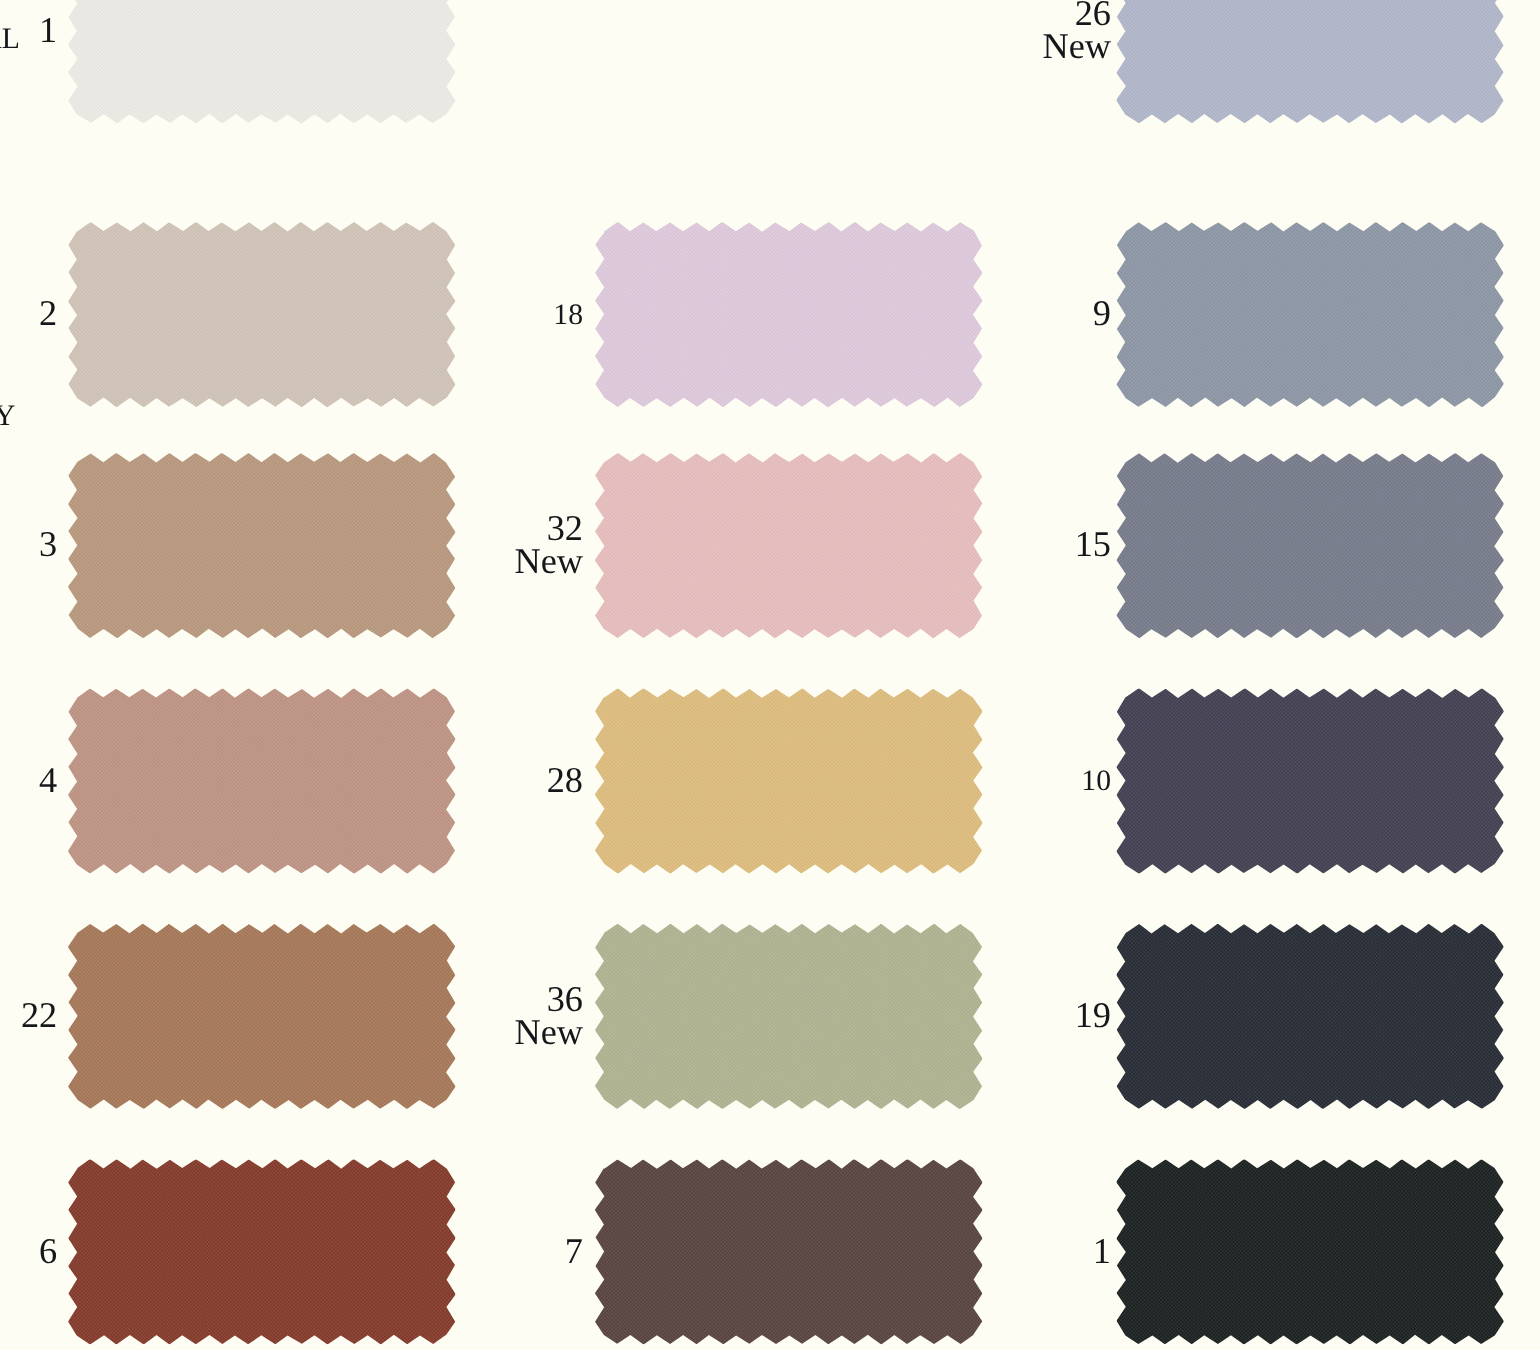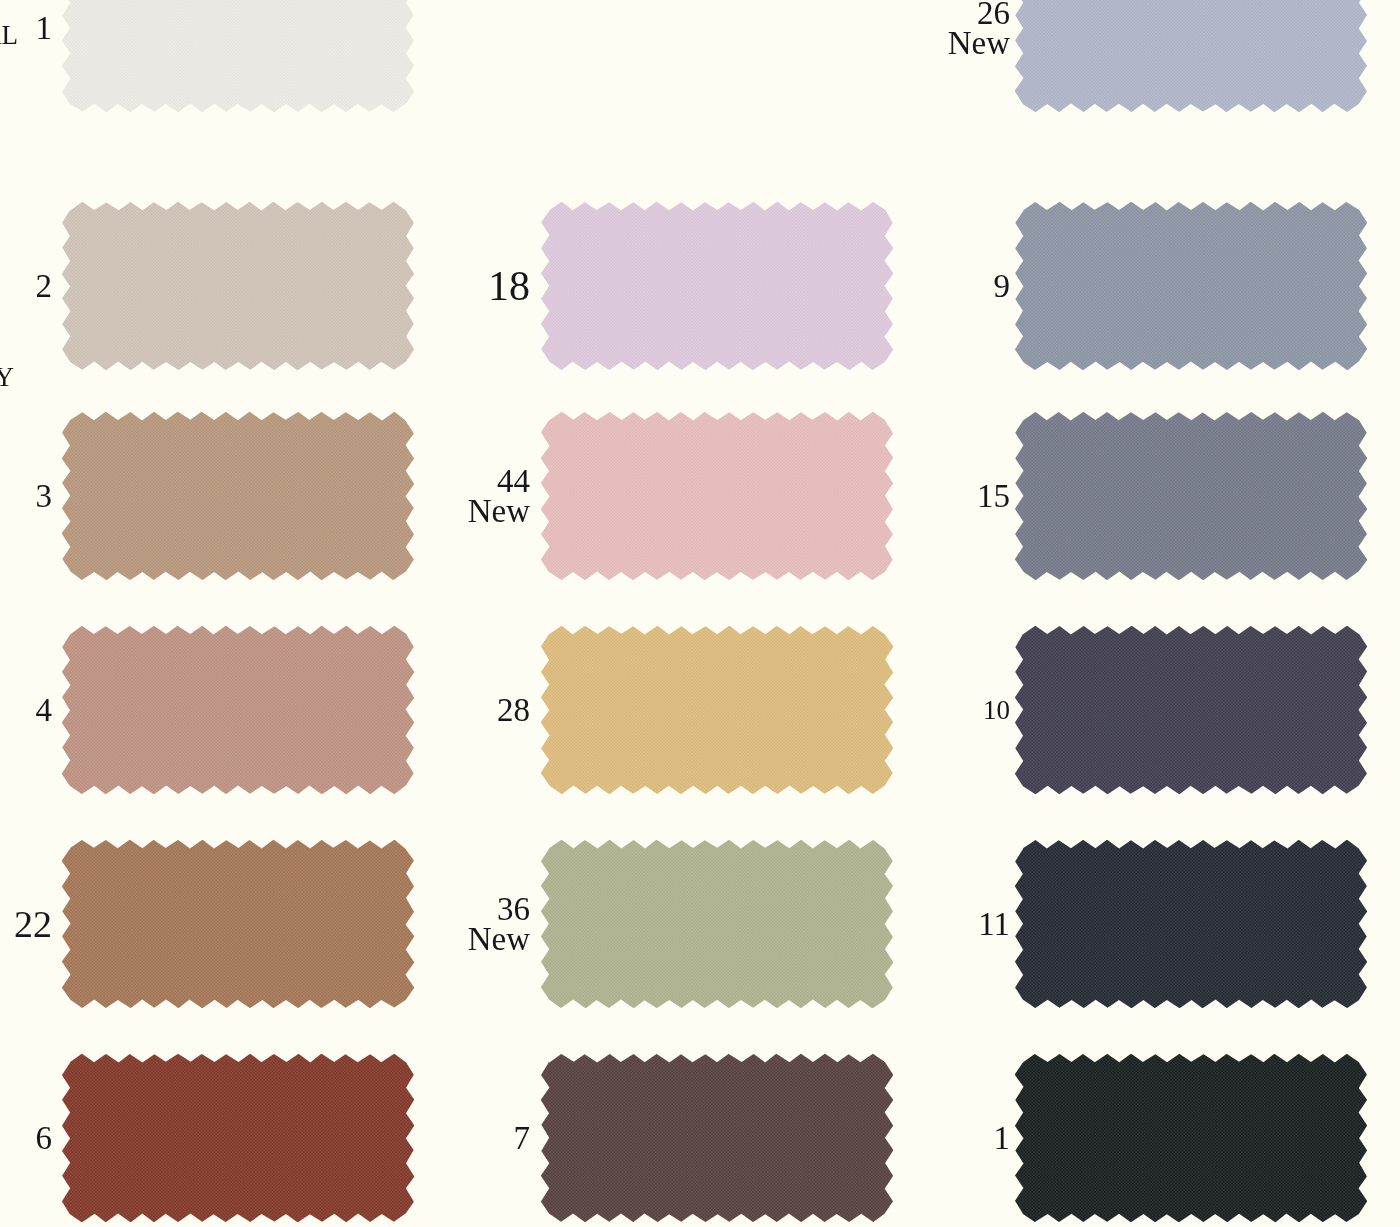--- a/index.html
+++ b/index.html
@@ -79,49 +79,49 @@
     </svg>
     <div class="label" style="right:1348px;top:710px;transform:translateY(-50%);font-size:33px">
       <span>4</span>
     </div>
     <svg class="sw" style="left:62px;top:840px;width:352px;height:168px" viewBox="0 0 352 168">
       <g>
         <path d="M8.14,8.11L20.01,0.01L31.75,7.83L43.75,0.07L55.69,8.35L67.72,-0.36L80.42,8.15L91.57,-0.17L103.56,8.10L116.05,-0.11L127.98,8.53L140.45,-0.28L152.07,8.39L164.38,0.20L176.56,7.92L187.41,-0.01L199.66,8.54L211.41,-0.26L223.94,8.51L235.73,0.06L248.20,8.55L259.52,0.11L271.30,7.83L283.87,-0.03L295.81,8.52L307.71,0.39L319.53,8.40L332.43,-0.31L343.15,8.38L351.85,20.46L344.14,33.17L351.95,46.51L344.01,58.11L352.05,71.78L343.52,84.40L352.25,96.24L343.75,109.62L352.21,122.38L343.47,134.82L352.26,147.72L343.88,159.78L332.34,167.62L319.28,159.96L307.87,168.31L296.44,159.82L283.55,167.87L272.42,159.84L259.35,168.01L247.50,159.76L236.22,168.19L223.95,159.94L211.34,168.17L200.44,160.03L187.98,168.10L175.59,159.71L164.63,167.88L152.64,159.77L140.30,168.26L127.41,159.47L116.60,168.17L104.03,159.52L92.24,167.75L80.20,159.48L68.74,168.10L55.89,160.03L43.71,167.97L32.28,159.55L20.21,167.90L8.68,159.91L-0.18,147.67L8.57,134.43L-0.18,121.53L8.45,109.65L0.07,96.28L8.58,83.50L0.28,71.19L8.30,58.72L-0.16,46.41L8.18,33.46L-0.33,20.83L8.46,8.06Z" fill="#b2805e"></path>
         <path d="M8.14,8.11L20.01,0.01L31.75,7.83L43.75,0.07L55.69,8.35L67.72,-0.36L80.42,8.15L91.57,-0.17L103.56,8.10L116.05,-0.11L127.98,8.53L140.45,-0.28L152.07,8.39L164.38,0.20L176.56,7.92L187.41,-0.01L199.66,8.54L211.41,-0.26L223.94,8.51L235.73,0.06L248.20,8.55L259.52,0.11L271.30,7.83L283.87,-0.03L295.81,8.52L307.71,0.39L319.53,8.40L332.43,-0.31L343.15,8.38L351.85,20.46L344.14,33.17L351.95,46.51L344.01,58.11L352.05,71.78L343.52,84.40L352.25,96.24L343.75,109.62L352.21,122.38L343.47,134.82L352.26,147.72L343.88,159.78L332.34,167.62L319.28,159.96L307.87,168.31L296.44,159.82L283.55,167.87L272.42,159.84L259.35,168.01L247.50,159.76L236.22,168.19L223.95,159.94L211.34,168.17L200.44,160.03L187.98,168.10L175.59,159.71L164.63,167.88L152.64,159.77L140.30,168.26L127.41,159.47L116.60,168.17L104.03,159.52L92.24,167.75L80.20,159.48L68.74,168.10L55.89,160.03L43.71,167.97L32.28,159.55L20.21,167.90L8.68,159.91L-0.18,147.67L8.57,134.43L-0.18,121.53L8.45,109.65L0.07,96.28L8.58,83.50L0.28,71.19L8.30,58.72L-0.16,46.41L8.18,33.46L-0.33,20.83L8.46,8.06Z" fill="url(#weave)"></path>
       </g>
     </svg>
-    <div class="label" style="right:1348px;top:924px;transform:translateY(-50%);font-size:38px">
+    <div class="label" style="right:1348px;top:924px;transform:translateY(-50%);font-size:33px">
       <span>22</span>
     </div>
     <svg class="sw" style="left:62px;top:1054px;width:352px;height:168px" viewBox="0 0 352 168">
       <g>
         <path d="M8.16,7.99L19.90,-0.32L32.01,8.19L43.97,-0.04L56.70,8.45L67.66,0.02L80.42,8.42L92.43,0.33L103.63,7.85L116.06,-0.18L128.62,7.87L139.61,-0.00L152.54,8.08L164.11,0.17L176.58,7.97L188.17,-0.35L199.36,8.20L211.90,-0.03L224.48,8.12L236.57,-0.18L248.26,8.57L259.39,-0.39L272.19,8.05L283.49,0.34L295.56,8.15L308.25,0.21L319.20,8.25L332.22,-0.28L344.20,8.45L351.76,20.76L344.01,33.82L352.29,45.56L343.97,59.17L352.33,71.50L343.79,84.53L351.62,96.09L343.96,109.30L352.31,122.48L343.82,134.21L351.87,147.70L343.84,159.25L331.83,167.75L319.77,159.98L308.16,168.00L296.08,159.43L284.16,168.28L272.28,159.80L260.07,167.75L247.77,160.17L235.73,168.37L223.90,159.96L212.38,167.61L199.43,160.12L188.27,167.97L175.53,159.89L163.60,168.05L151.50,160.17L140.21,167.85L128.44,159.53L116.03,168.06L103.66,159.82L91.93,168.29L80.30,159.62L68.63,168.37L56.04,159.62L43.78,168.25L32.56,159.87L19.83,168.38L7.70,160.08L-0.11,147.33L8.19,134.26L0.19,121.87L8.20,108.71L-0.00,97.07L8.12,84.45L0.05,71.67L8.12,58.53L0.08,45.76L8.13,33.63L-0.08,21.05L8.36,8.19Z" fill="#8d3e2e"></path>
         <path d="M8.16,7.99L19.90,-0.32L32.01,8.19L43.97,-0.04L56.70,8.45L67.66,0.02L80.42,8.42L92.43,0.33L103.63,7.85L116.06,-0.18L128.62,7.87L139.61,-0.00L152.54,8.08L164.11,0.17L176.58,7.97L188.17,-0.35L199.36,8.20L211.90,-0.03L224.48,8.12L236.57,-0.18L248.26,8.57L259.39,-0.39L272.19,8.05L283.49,0.34L295.56,8.15L308.25,0.21L319.20,8.25L332.22,-0.28L344.20,8.45L351.76,20.76L344.01,33.82L352.29,45.56L343.97,59.17L352.33,71.50L343.79,84.53L351.62,96.09L343.96,109.30L352.31,122.48L343.82,134.21L351.87,147.70L343.84,159.25L331.83,167.75L319.77,159.98L308.16,168.00L296.08,159.43L284.16,168.28L272.28,159.80L260.07,167.75L247.77,160.17L235.73,168.37L223.90,159.96L212.38,167.61L199.43,160.12L188.27,167.97L175.53,159.89L163.60,168.05L151.50,160.17L140.21,167.85L128.44,159.53L116.03,168.06L103.66,159.82L91.93,168.29L80.30,159.62L68.63,168.37L56.04,159.62L43.78,168.25L32.56,159.87L19.83,168.38L7.70,160.08L-0.11,147.33L8.19,134.26L0.19,121.87L8.20,108.71L-0.00,97.07L8.12,84.45L0.05,71.67L8.12,58.53L0.08,45.76L8.13,33.63L-0.08,21.05L8.36,8.19Z" fill="url(#weave)"></path>
       </g>
     </svg>
     <div class="label" style="right:1348px;top:1138px;transform:translateY(-50%);font-size:33px">
       <span>6</span>
     </div>
     <svg class="sw" style="left:541px;top:202px;width:352px;height:168px" viewBox="0 0 352 168">
       <g>
         <path d="M8.35,8.33L20.74,-0.28L31.59,8.19L43.85,0.34L55.60,7.94L68.13,0.31L79.91,8.26L92.38,0.35L103.71,8.31L115.48,-0.37L128.06,8.17L140.00,0.32L151.90,8.59L163.71,0.20L176.62,7.89L187.34,0.18L199.72,7.97L212.52,-0.18L223.86,8.45L236.29,-0.38L248.00,8.45L259.44,0.24L272.31,7.96L283.79,0.21L296.21,8.49L307.30,0.17L320.26,8.53L331.95,-0.01L344.33,7.82L351.67,21.11L343.82,33.98L352.35,46.13L343.61,58.51L352.32,71.43L343.47,84.02L351.75,96.57L343.98,109.59L352.00,122.13L343.43,134.82L352.28,147.56L343.80,159.97L331.40,167.91L320.44,159.68L308.46,167.97L296.12,160.06L283.22,167.67L272.41,159.97L259.84,167.72L248.06,159.55L236.01,167.68L224.56,159.90L211.70,168.23L199.53,159.77L188.09,167.75L176.03,159.70L164.49,168.11L151.73,160.10L140.66,167.94L127.76,159.58L116.48,168.23L104.20,159.59L92.74,167.70L80.59,159.69L68.29,167.99L55.87,159.99L44.13,168.00L31.62,159.80L20.62,167.92L8.65,159.85L0.18,147.03L8.08,134.67L-0.21,121.78L8.30,109.13L0.13,96.90L8.19,83.50L-0.11,71.17L8.39,59.31L0.03,46.21L8.41,33.23L0.12,20.24L8.58,8.80Z" fill="#eed8ec"></path>
         <path d="M8.35,8.33L20.74,-0.28L31.59,8.19L43.85,0.34L55.60,7.94L68.13,0.31L79.91,8.26L92.38,0.35L103.71,8.31L115.48,-0.37L128.06,8.17L140.00,0.32L151.90,8.59L163.71,0.20L176.62,7.89L187.34,0.18L199.72,7.97L212.52,-0.18L223.86,8.45L236.29,-0.38L248.00,8.45L259.44,0.24L272.31,7.96L283.79,0.21L296.21,8.49L307.30,0.17L320.26,8.53L331.95,-0.01L344.33,7.82L351.67,21.11L343.82,33.98L352.35,46.13L343.61,58.51L352.32,71.43L343.47,84.02L351.75,96.57L343.98,109.59L352.00,122.13L343.43,134.82L352.28,147.56L343.80,159.97L331.40,167.91L320.44,159.68L308.46,167.97L296.12,160.06L283.22,167.67L272.41,159.97L259.84,167.72L248.06,159.55L236.01,167.68L224.56,159.90L211.70,168.23L199.53,159.77L188.09,167.75L176.03,159.70L164.49,168.11L151.73,160.10L140.66,167.94L127.76,159.58L116.48,168.23L104.20,159.59L92.74,167.70L80.59,159.69L68.29,167.99L55.87,159.99L44.13,168.00L31.62,159.80L20.62,167.92L8.65,159.85L0.18,147.03L8.08,134.67L-0.21,121.78L8.30,109.13L0.13,96.90L8.19,83.50L-0.11,71.17L8.39,59.31L0.03,46.21L8.41,33.23L0.12,20.24L8.58,8.80Z" fill="url(#weave)"></path>
       </g>
     </svg>
-    <div class="label" style="right:870px;top:286px;transform:translateY(-50%);font-size:42px">
+    <div class="label" style="right:870px;top:286px;transform:translateY(-50%);font-size:27px">
       <span>18</span>
     </div>
     <svg class="sw" style="left:541px;top:412px;width:352px;height:168px" viewBox="0 0 352 168">
       <g>
         <path d="M8.24,8.31L20.76,-0.23L32.35,7.85L43.55,-0.00L56.09,8.17L68.67,-0.08L80.76,8.02L92.44,0.37L103.57,7.81L116.37,-0.15L127.68,8.54L139.74,-0.05L152.44,8.41L163.39,0.05L176.41,7.92L188.39,0.25L199.58,8.15L212.31,0.21L224.42,7.87L236.22,0.26L248.47,8.28L259.88,0.32L271.26,7.87L284.14,0.02L296.37,8.55L307.87,-0.19L319.61,8.52L331.88,-0.33L343.82,7.95L351.96,21.13L343.99,33.47L352.14,45.48L343.97,59.20L352.23,71.36L343.90,83.59L351.91,97.25L343.68,109.88L351.97,122.16L344.06,133.89L351.67,147.69L343.97,159.74L331.34,168.09L319.41,159.85L307.32,168.37L296.02,159.65L284.25,167.73L271.84,159.86L259.48,168.02L247.75,160.09L236.11,167.82L224.45,160.17L211.86,167.82L199.60,160.05L188.37,168.07L175.65,160.18L163.51,168.28L151.85,159.90L140.03,167.84L128.37,159.78L116.07,167.67L104.08,160.06L91.96,168.27L80.19,159.98L67.99,167.88L56.28,159.59L44.04,168.10L32.04,159.93L20.45,167.99L7.70,159.69L-0.12,147.49L8.54,134.59L0.07,122.24L8.06,109.46L-0.36,97.27L8.56,84.47L-0.11,70.96L8.07,58.88L-0.37,46.23L8.57,34.01L-0.01,20.21L8.01,8.35Z" fill="#f8cbcb"></path>
         <path d="M8.24,8.31L20.76,-0.23L32.35,7.85L43.55,-0.00L56.09,8.17L68.67,-0.08L80.76,8.02L92.44,0.37L103.57,7.81L116.37,-0.15L127.68,8.54L139.74,-0.05L152.44,8.41L163.39,0.05L176.41,7.92L188.39,0.25L199.58,8.15L212.31,0.21L224.42,7.87L236.22,0.26L248.47,8.28L259.88,0.32L271.26,7.87L284.14,0.02L296.37,8.55L307.87,-0.19L319.61,8.52L331.88,-0.33L343.82,7.95L351.96,21.13L343.99,33.47L352.14,45.48L343.97,59.20L352.23,71.36L343.90,83.59L351.91,97.25L343.68,109.88L351.97,122.16L344.06,133.89L351.67,147.69L343.97,159.74L331.34,168.09L319.41,159.85L307.32,168.37L296.02,159.65L284.25,167.73L271.84,159.86L259.48,168.02L247.75,160.09L236.11,167.82L224.45,160.17L211.86,167.82L199.60,160.05L188.37,168.07L175.65,160.18L163.51,168.28L151.85,159.90L140.03,167.84L128.37,159.78L116.07,167.67L104.08,160.06L91.96,168.27L80.19,159.98L67.99,167.88L56.28,159.59L44.04,168.10L32.04,159.93L20.45,167.99L7.70,159.69L-0.12,147.49L8.54,134.59L0.07,122.24L8.06,109.46L-0.36,97.27L8.56,84.47L-0.11,70.96L8.07,58.88L-0.37,46.23L8.57,34.01L-0.01,20.21L8.01,8.35Z" fill="url(#weave)"></path>
       </g>
     </svg>
     <div class="label" style="right:870px;top:496px;transform:translateY(-50%);font-size:33px">
-      <span>44</span>
+      <span>32</span>
       <span>New</span>
     </div>
     <svg class="sw" style="left:541px;top:626px;width:352px;height:168px" viewBox="0 0 352 168">
       <g>
         <path d="M8.08,8.34L20.80,-0.31L31.52,8.38L43.91,-0.23L56.71,8.02L68.04,0.25L80.47,7.82L92.19,0.25L103.62,8.44L116.49,-0.24L127.98,8.41L140.39,0.29L151.49,8.37L164.45,0.33L176.13,8.19L188.51,-0.38L199.43,8.36L211.99,0.31L224.53,8.22L235.61,-0.13L248.45,8.24L259.35,0.01L271.47,8.16L284.16,0.19L295.86,8.34L307.22,0.17L320.30,8.43L331.81,0.10L343.39,8.11L352.37,20.63L344.17,33.42L352.16,46.53L343.41,58.19L352.32,71.66L343.77,83.53L352.09,96.22L343.85,108.74L352.37,122.07L343.65,134.91L351.73,147.12L343.86,159.38L331.84,167.90L320.31,159.91L307.54,168.30L296.47,159.74L283.57,167.78L272.30,160.03L260.02,167.79L248.55,159.50L236.40,167.89L224.11,159.79L211.68,168.19L199.94,159.80L187.43,168.00L176.43,159.72L164.47,168.05L152.33,159.72L139.84,168.08L127.71,159.73L116.24,167.92L104.30,159.96L92.09,167.70L79.92,159.68L68.45,168.34L56.20,159.87L44.50,167.86L32.37,159.44L20.82,168.36L8.67,159.69L-0.24,146.94L8.29,133.92L0.08,122.52L8.53,109.25L-0.38,96.31L8.29,84.17L-0.08,71.04L8.23,58.45L0.01,46.09L8.16,33.88L-0.05,20.51L8.11,7.70Z" fill="#eeca86"></path>
         <path d="M8.08,8.34L20.80,-0.31L31.52,8.38L43.91,-0.23L56.71,8.02L68.04,0.25L80.47,7.82L92.19,0.25L103.62,8.44L116.49,-0.24L127.98,8.41L140.39,0.29L151.49,8.37L164.45,0.33L176.13,8.19L188.51,-0.38L199.43,8.36L211.99,0.31L224.53,8.22L235.61,-0.13L248.45,8.24L259.35,0.01L271.47,8.16L284.16,0.19L295.86,8.34L307.22,0.17L320.30,8.43L331.81,0.10L343.39,8.11L352.37,20.63L344.17,33.42L352.16,46.53L343.41,58.19L352.32,71.66L343.77,83.53L352.09,96.22L343.85,108.74L352.37,122.07L343.65,134.91L351.73,147.12L343.86,159.38L331.84,167.90L320.31,159.91L307.54,168.30L296.47,159.74L283.57,167.78L272.30,160.03L260.02,167.79L248.55,159.50L236.40,167.89L224.11,159.79L211.68,168.19L199.94,159.80L187.43,168.00L176.43,159.72L164.47,168.05L152.33,159.72L139.84,168.08L127.71,159.73L116.24,167.92L104.30,159.96L92.09,167.70L79.92,159.68L68.45,168.34L56.20,159.87L44.50,167.86L32.37,159.44L20.82,168.36L8.67,159.69L-0.24,146.94L8.29,133.92L0.08,122.52L8.53,109.25L-0.38,96.31L8.29,84.17L-0.08,71.04L8.23,58.45L0.01,46.09L8.16,33.88L-0.05,20.51L8.11,7.70Z" fill="url(#weave)"></path>
       </g>
     </svg>
     <div class="label" style="right:870px;top:710px;transform:translateY(-50%);font-size:33px">
       <span>28</span>
@@ -182,21 +182,21 @@
     <div class="label" style="right:390px;top:710px;transform:translateY(-50%);font-size:27px">
       <span>10</span>
     </div>
     <svg class="sw" style="left:1015px;top:840px;width:352px;height:168px" viewBox="0 0 352 168">
       <g>
         <path d="M8.05,8.36L20.57,0.07L31.82,8.58L43.66,0.28L55.96,8.30L68.11,-0.16L80.42,8.18L92.10,-0.33L104.08,8.46L115.94,0.27L128.13,8.38L139.91,-0.12L152.16,7.99L163.90,0.10L175.87,8.33L188.25,-0.01L199.47,8.09L211.76,0.19L224.52,8.23L236.04,0.21L247.68,8.32L259.31,0.38L272.49,8.48L283.68,-0.24L295.63,8.29L307.23,0.08L320.44,8.53L331.80,-0.38L343.48,8.29L352.10,20.71L343.61,33.51L351.83,46.12L343.79,58.66L352.25,71.28L343.61,83.85L351.70,96.44L343.62,109.08L352.29,121.94L343.67,134.19L351.90,147.41L343.82,160.32L332.11,168.05L319.58,160.18L307.23,167.84L296.35,159.53L283.61,168.31L271.83,159.85L260.17,167.79L247.71,159.98L236.50,167.96L224.10,159.74L211.78,168.10L200.56,159.49L187.51,168.29L176.54,160.05L164.57,168.22L151.83,159.88L139.81,168.17L128.35,159.92L116.49,168.30L103.94,160.01L92.58,167.85L80.70,159.66L68.75,168.04L56.64,160.08L44.44,167.85L32.62,159.76L20.22,168.04L7.79,159.60L0.12,147.40L8.15,134.90L-0.10,121.71L8.15,109.77L0.19,96.24L8.10,83.85L0.27,71.36L7.89,59.12L-0.29,46.11L7.92,33.98L0.20,21.41L8.11,8.72Z" fill="#292e38"></path>
         <path d="M8.05,8.36L20.57,0.07L31.82,8.58L43.66,0.28L55.96,8.30L68.11,-0.16L80.42,8.18L92.10,-0.33L104.08,8.46L115.94,0.27L128.13,8.38L139.91,-0.12L152.16,7.99L163.90,0.10L175.87,8.33L188.25,-0.01L199.47,8.09L211.76,0.19L224.52,8.23L236.04,0.21L247.68,8.32L259.31,0.38L272.49,8.48L283.68,-0.24L295.63,8.29L307.23,0.08L320.44,8.53L331.80,-0.38L343.48,8.29L352.10,20.71L343.61,33.51L351.83,46.12L343.79,58.66L352.25,71.28L343.61,83.85L351.70,96.44L343.62,109.08L352.29,121.94L343.67,134.19L351.90,147.41L343.82,160.32L332.11,168.05L319.58,160.18L307.23,167.84L296.35,159.53L283.61,168.31L271.83,159.85L260.17,167.79L247.71,159.98L236.50,167.96L224.10,159.74L211.78,168.10L200.56,159.49L187.51,168.29L176.54,160.05L164.57,168.22L151.83,159.88L139.81,168.17L128.35,159.92L116.49,168.30L103.94,160.01L92.58,167.85L80.70,159.66L68.75,168.04L56.64,160.08L44.44,167.85L32.62,159.76L20.22,168.04L7.79,159.60L0.12,147.40L8.15,134.90L-0.10,121.71L8.15,109.77L0.19,96.24L8.10,83.85L0.27,71.36L7.89,59.12L-0.29,46.11L7.92,33.98L0.20,21.41L8.11,8.72Z" fill="url(#weave)"></path>
       </g>
     </svg>
     <div class="label" style="right:390px;top:924px;transform:translateY(-50%);font-size:33px">
-      <span>11</span>
+      <span>19</span>
     </div>
     <svg class="sw" style="left:1015px;top:1054px;width:352px;height:168px" viewBox="0 0 352 168">
       <g>
         <path d="M8.19,8.20L19.63,-0.00L32.61,8.12L44.61,0.05L56.44,8.12L67.92,0.08L79.77,8.13L92.27,-0.08L104.30,8.36L116.06,-0.30L127.87,8.08L140.36,0.34L152.09,8.27L164.36,-0.14L176.20,7.84L188.62,0.36L200.44,8.09L211.55,-0.13L224.09,7.83L236.06,0.37L248.46,8.19L259.27,-0.19L272.04,8.30L283.74,-0.19L295.90,8.03L307.86,-0.01L319.76,8.45L331.73,-0.19L343.65,7.90L351.88,20.54L343.69,33.95L352.03,45.89L343.59,58.56L352.15,71.39L344.11,84.30L352.05,96.39L344.18,108.66L351.84,122.39L343.53,134.27L352.31,147.11L343.85,160.07L331.46,167.88L320.13,160.15L307.78,168.10L295.75,159.70L284.04,168.35L271.36,159.52L260.39,168.33L248.33,160.13L236.29,167.88L224.07,159.66L212.24,168.17L200.17,160.05L188.49,167.91L176.34,160.09L163.77,168.35L151.80,160.17L140.12,168.30L128.53,159.97L115.81,168.27L104.03,159.82L92.16,167.76L79.77,159.92L68.36,167.95L56.51,159.70L43.97,167.95L32.67,159.99L19.79,167.90L8.05,160.07L-0.00,146.65L8.43,134.05L0.01,121.43L8.51,109.61L0.34,96.48L8.51,84.15L-0.15,71.91L8.13,58.62L0.30,46.07L8.54,32.85L-0.36,20.56L7.90,8.61Z" fill="#1c2322"></path>
         <path d="M8.19,8.20L19.63,-0.00L32.61,8.12L44.61,0.05L56.44,8.12L67.92,0.08L79.77,8.13L92.27,-0.08L104.30,8.36L116.06,-0.30L127.87,8.08L140.36,0.34L152.09,8.27L164.36,-0.14L176.20,7.84L188.62,0.36L200.44,8.09L211.55,-0.13L224.09,7.83L236.06,0.37L248.46,8.19L259.27,-0.19L272.04,8.30L283.74,-0.19L295.90,8.03L307.86,-0.01L319.76,8.45L331.73,-0.19L343.65,7.90L351.88,20.54L343.69,33.95L352.03,45.89L343.59,58.56L352.15,71.39L344.11,84.30L352.05,96.39L344.18,108.66L351.84,122.39L343.53,134.27L352.31,147.11L343.85,160.07L331.46,167.88L320.13,160.15L307.78,168.10L295.75,159.70L284.04,168.35L271.36,159.52L260.39,168.33L248.33,160.13L236.29,167.88L224.07,159.66L212.24,168.17L200.17,160.05L188.49,167.91L176.34,160.09L163.77,168.35L151.80,160.17L140.12,168.30L128.53,159.97L115.81,168.27L104.03,159.82L92.16,167.76L79.77,159.92L68.36,167.95L56.51,159.70L43.97,167.95L32.67,159.99L19.79,167.90L8.05,160.07L-0.00,146.65L8.43,134.05L0.01,121.43L8.51,109.61L0.34,96.48L8.51,84.15L-0.15,71.91L8.13,58.62L0.30,46.07L8.54,32.85L-0.36,20.56L7.90,8.61Z" fill="url(#weave)"></path>
       </g>
     </svg>
     <div class="label" style="right:390px;top:1138px;transform:translateY(-50%);font-size:33px">
       <span>1</span>
     </div>

